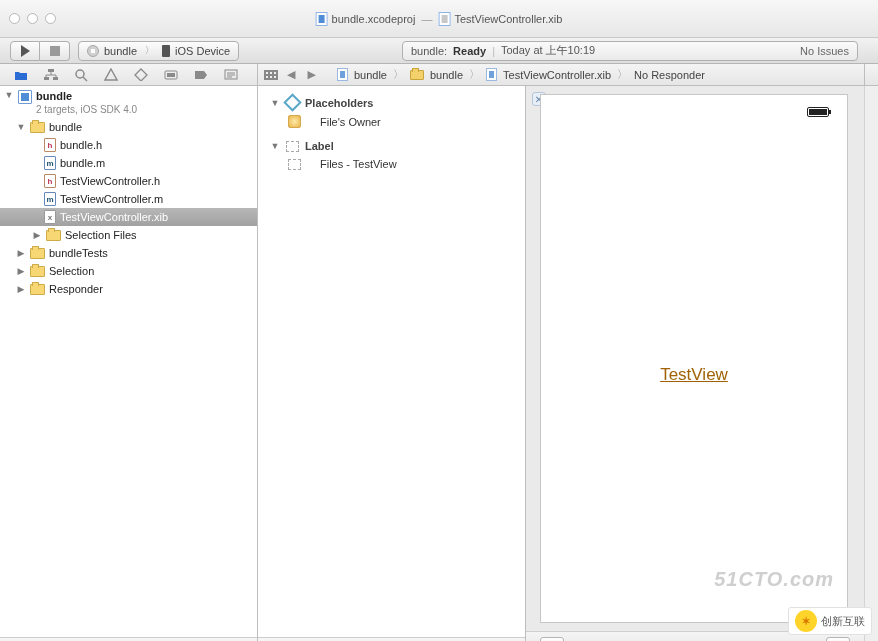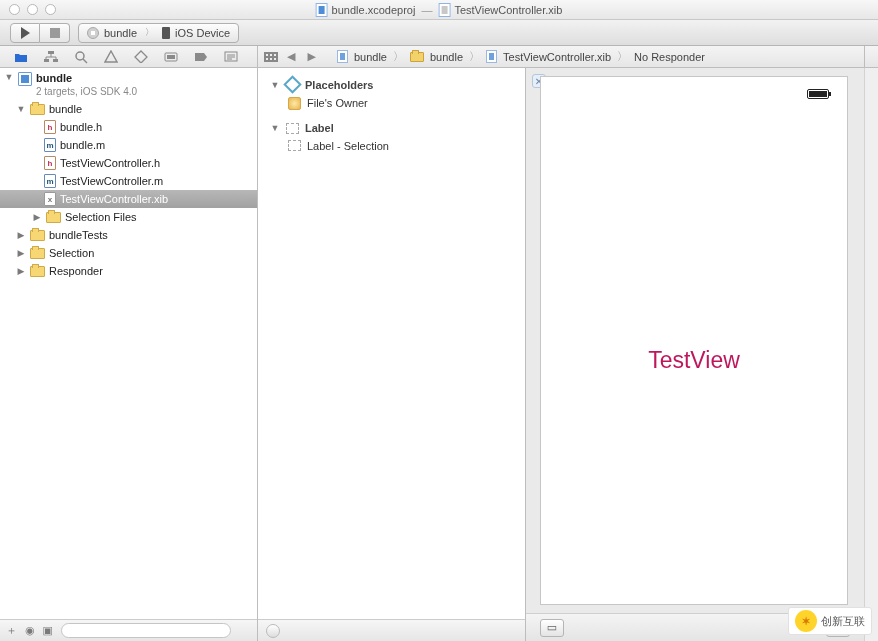--- a/index.html
+++ b/index.html
@@ -1,19 +1,19 @@
 <!DOCTYPE html>
 <html><head>
 <meta charset="utf-8">
 <style>
   * { box-sizing: border-box; margin: 0; padding: 0; font-family: "Helvetica Neue", "Lucida Grande", sans-serif; font-size: 11px; -webkit-font-smoothing: antialiased; }
   body { width: 878px; height: 641px; background: #ececec; overflow: hidden; position: relative; }
 
   
-  .titlebar { height: 20px; display: flex; align-items: center; position: relative; background: linear-gradient(#f7f7f7,#e7e7e7); border-bottom: 1px solid #c8c8c8; }
+  .titlebar { height: 38px; display: flex; align-items: center; position: relative; background: linear-gradient(#f7f7f7,#e7e7e7); border-bottom: 1px solid #c8c8c8; }
   .traffic { display: flex; gap: 7px; padding-left: 9px; }
   .traffic span { width: 11px; height: 11px; border-radius: 50%; border: 1px solid #b7b7b7; background: #fff; }
   .title-center { position: absolute; left: 50%; transform: translateX(-50%); display: flex; align-items: center; gap: 6px; color: #555; }
   .title-center .sep { color: #999; }
   .title-file { display: flex; align-items: center; gap: 4px; }
   .ico-xcproj, .ico-xib-t { width: 12px; height: 14px; background:#fff; border:1px solid #8fb4e3; position:relative; }
   .ico-xcproj:before { content:""; position:absolute; inset:2px; background:#4f8ed6; }
   .ico-xib-t:before { content:""; position:absolute; inset:2px; background:#c8c8c8; }
 
   
@@ -71,37 +71,37 @@
   .row.proj .col { display:flex; flex-direction:column; line-height:13px;}
 
   .left-bottom { height:22px; border-top:1px solid #ccc; background:linear-gradient(#f6f6f6,#e6e6e6); display:flex; align-items:center; gap:8px; padding:0 6px; color:#7a7a7a;}
   .filter-pill { flex:1; max-width:170px; height:15px; border:1px solid #c5c5c5; border-radius:8px; background:#fff;}
 
   
   .panel-outline { width:268px; background:#fff; border-right:1px solid #bdbdbd; display:flex; flex-direction:column;}
   .outline-body { flex:1; padding:8px 6px;}
   .outline-head { display:flex; align-items:center; gap:6px; color:#444; font-weight:bold; margin:2px 0 4px 6px;}
   .ico-cube { width:13px; height:13px; transform: rotate(45deg); border:2px solid #5aa7c9; }
-  .outline-item { display:flex; align-items:flex-start; gap:6px; padding:2px 0 2px 24px; color:#333;}
+  .outline-item { display:flex; align-items:center; gap:19px; padding:2px 0 2px 24px; color:#333;}
   .ico-owner { width:13px; height:13px; border-radius:2px; border:1px solid #d7a84a; background: radial-gradient(circle,#ffe9a8,#e8b54c);}
   .ico-responder { width:13px; height:13px; border-radius:2px; border:1px solid #c24b40; background: radial-gradient(circle,#ffb9a8,#d6574c);}
   .ico-viewrect { width:13px; height:11px; border:1px dashed #a8a8a8; background:#fff;}
   .outline-bottom { height:22px; border-top:1px solid #ccc; background:linear-gradient(#f6f6f6,#e6e6e6); display:flex; align-items:center; padding:0 8px;}
   .circle-btn { width:14px; height:14px; border-radius:50%; border:1px solid #bbb; background:linear-gradient(#fff,#ddd);}
 
   
   .panel-canvas { flex:1; background:#eaeaea; position:relative; display:flex; flex-direction:column;}
   .canvas-body { flex:1; position:relative; background:#eaeaea;}
   .phone { position:absolute; left:14px; top:8px; right:16px; bottom:8px; background:#fff; border:1px solid #c6c6c6;}
   .phone .statusrow { position:absolute; top:12px; right:18px; display:flex; align-items:center;}
   .battery { width:22px; height:10px; border:1px solid #222; border-radius:2px; position:relative; }
   .battery:after{content:"";position:absolute;right:-3px;top:2px;width:2px;height:4px;background:#222;}
   .battery .fill{position:absolute; inset:1px; background:#222;}
   .close-x { position:absolute; top:6px; left:6px; width:14px; height:14px; border:1px solid #b7c6da; border-radius:3px; background:#e6eef8; color:#6b86ab; font-size:10px; display:flex; align-items:center; justify-content:center;}
-  .testlabel { position:absolute; left:50%; top:270px; transform:translateX(-50%); font-size:23px; color:#be185d; }
+  .testlabel { position:absolute; left:50%; top:270px; transform:translateX(-50%); font-size:17px; color:#a16207;text-decoration:underline; }
 
   .canvas-bottom { height:28px; border-top:1px solid #cfcfcf; background:linear-gradient(#f4f4f4,#e4e4e4); display:flex; align-items:center; padding:0 14px;}
   .sq-btn { width:24px; height:18px; border:1px solid #b5b5b5; border-radius:3px; background:linear-gradient(#fff,#e4e4e4); display:flex; align-items:center; justify-content:center; color:#666;}
   .canvas-bottom .right { margin-left:auto; display:flex;}
 
   
   .scroll-strip { width:14px; background:#efefef; border-left:1px solid #d3d3d3;}
 
   
   .watermark { position:absolute; right:30px; bottom:40px; font-size:20px; font-weight:bold; color:#cfcfcf; letter-spacing:1px; font-style:italic;}
@@ -146,20 +146,27 @@
       <span class="ico-target"></span>
       <span>bundle</span>
     </div>
     <span class="chev">〉</span>
     <div class="scheme-seg">
       <span class="ico-device"></span>
       <span>iOS Device</span>
     </div>
   </div>
 
+  <div class="status-bar">
+    <span>bundle:</span>
+    <span class="ready">Ready</span>
+    <span class="pipe">|</span>
+    <span>Today at 上午10:19</span>
+    <span class="right">No Issues</span>
+  </div>
 </div>
 
 <div class="navbar">
   <div class="nav-left">
     <div class="iconbtn active">
       <svg width="14" height="12">
           <path d="M1 3h4l1 1h7v7H1z" fill="#2b6cd4"></path>
         </svg>
     </div>
     <div class="iconbtn">
@@ -307,39 +314,40 @@
         <span>File's Owner</span>
       </div>
 
       <div class="outline-head" style="margin-top:10px">
         <span class="disc">▼</span>
         <span class="ico-viewrect"></span>
         <span>Label</span>
       </div>
       <div class="outline-item">
         <span class="ico-viewrect"></span>
-        <span>Label - Selection</span>
+        <span>Files - TestView</span>
       </div>
     </div>
     <div class="outline-bottom">
       <span class="circle-btn"></span>
     </div>
   </div>
 
   <div class="panel-canvas">
     <div class="canvas-body">
       <div class="close-x">✕</div>
       <div class="phone">
         <div class="statusrow">
           <div class="battery">
               <div class="fill"></div>
             </div>
         </div>
         <div class="testlabel">TestView</div>
       </div>
+      <div class="watermark">51CTO.com</div>
     </div>
     <div class="canvas-bottom">
       <div class="sq-btn">▭</div>
       <div class="right">
         <div class="sq-btn">≡</div>
       </div>
     </div>
   </div>
 
   <div class="scroll-strip"></div>

